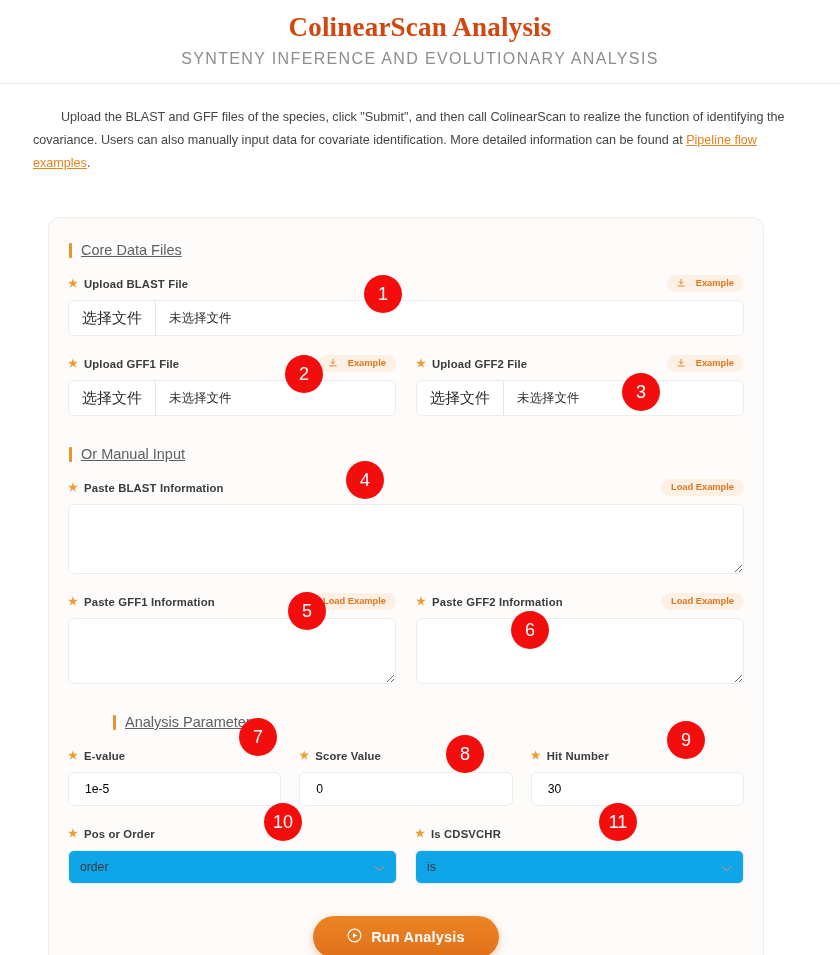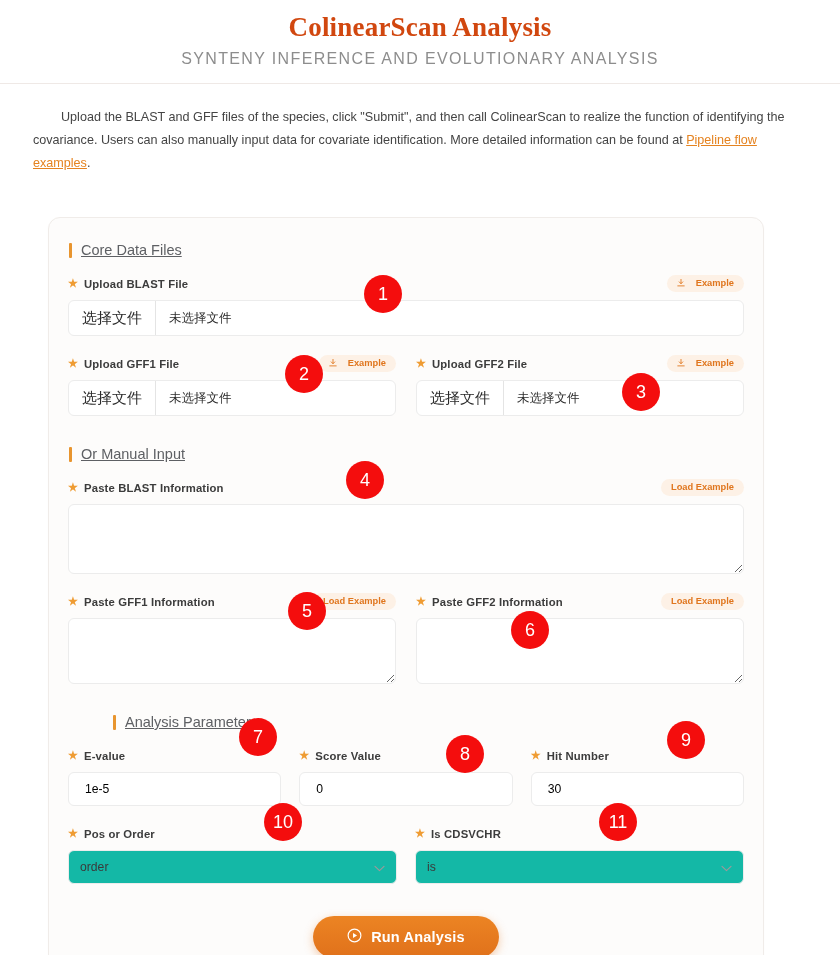--- a/index.html
+++ b/index.html
@@ -192,21 +192,21 @@
     padding: 0 16px;
     outline: none;
   }
 
   
   .sel-wrap { position: relative; }
   .sel {
     display: flex;
     align-items: center;
     height: 34px;
-    background: #14b8a6;
+    background: #0ea5e9;
     border: 1px solid #ececec;
     border-radius: 6px;
     font-size: 12.2px;
     color: #3a3a3a;
     padding: 0 11px;
     cursor: pointer;
   }
   .chev {
     position: absolute;
     right: 12px;

